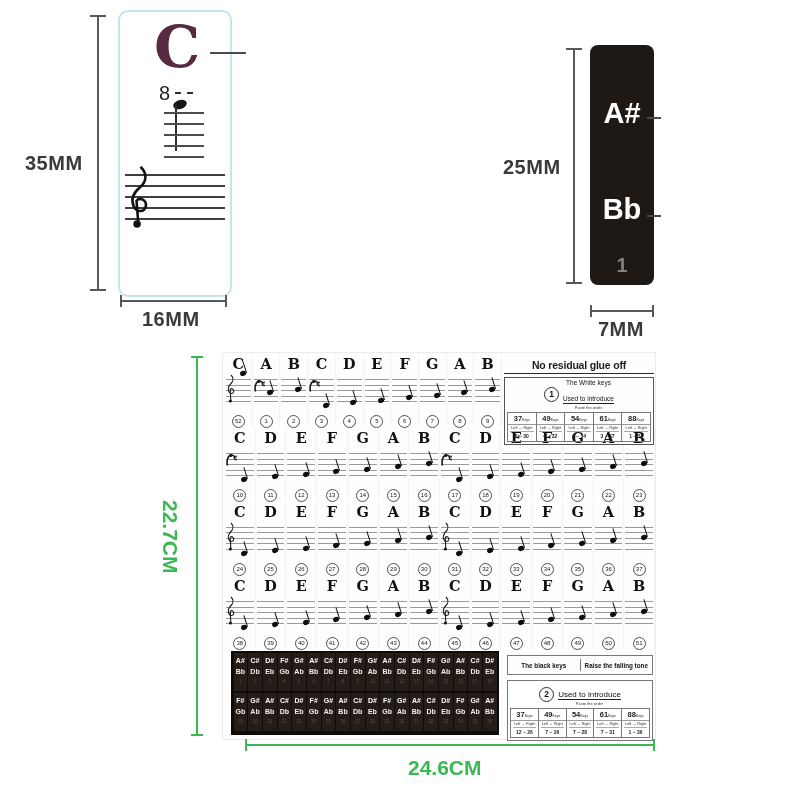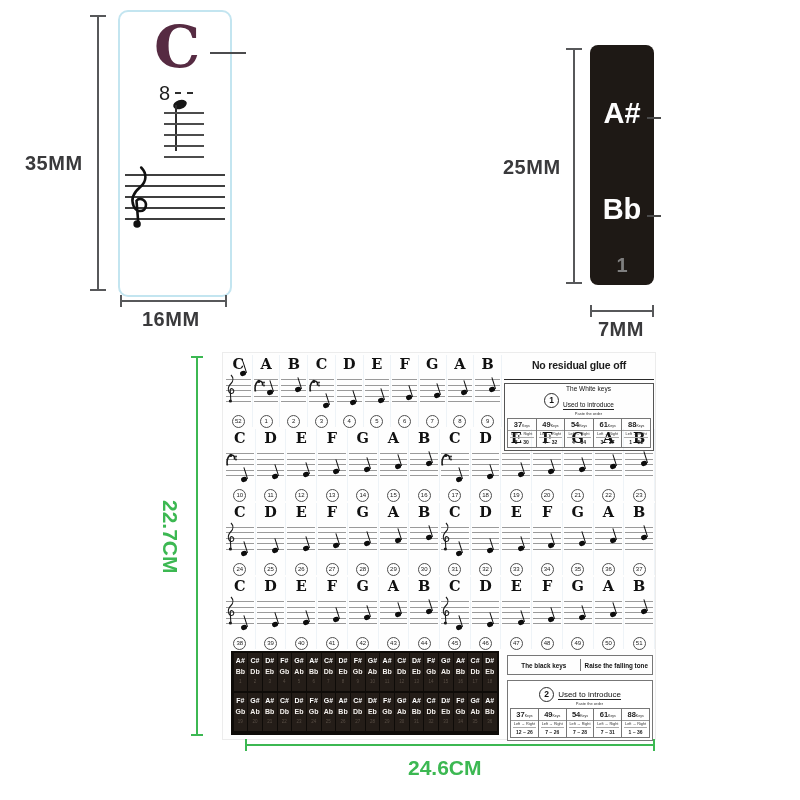--- a/index.html
+++ b/index.html
@@ -68,21 +68,21 @@
     padding:2px;box-sizing:border-box;}
   .brow{display:flex;height:38px;margin-bottom:2px;}
   .bcell{flex:1;margin:0 0.5px;background:#241d18;text-align:center;padding-top:3px;box-sizing:border-box;}
   .bs{font-size:7px;font-weight:bold;color:#ffffff;line-height:9px;}
   .bf{font-size:7px;font-weight:bold;color:#f2efec;line-height:9px;margin-top:2px;}
   .bn{font-size:4.5px;color:#584e45;margin-top:3px;}
 
   
   .ibox1{position:absolute;left:281px;top:6px;width:150px;}
   .glue-title{font-size:10.5px;font-weight:bold;color:#1c1c1c;text-align:center;
-    border-bottom:1.5px solid #2a2a2a;padding-bottom:8px;letter-spacing:-0.2px;}
+    border-bottom:1.5px solid #2a2a2a;padding-bottom:2px;letter-spacing:-0.2px;}
   .ibody{border:1px solid #555;margin-top:3px;padding:1px 2px 2px;}
   .ihead{display:flex;align-items:center;justify-content:center;gap:4px;}
   .badge{flex:0 0 auto;width:13px;height:13px;border:1.2px solid #2c2c2c;border-radius:50%;
     font-size:8.5px;font-weight:bold;line-height:13px;text-align:center;color:#111;}
   .ihead-lines{text-align:center;}
   .ihl{font-size:6.5px;font-weight:normal;color:#111;line-height:8px;}
   .ihl.u{border-bottom:1px solid #222;display:inline-block;}
   .ihs{font-size:4px;color:#333;line-height:5px;}
   .ktable{display:flex;margin-top:2px;border:1px solid #777;}
   .kcol{flex:1;border-right:1px solid #777;text-align:center;padding:1px 0 2px;}

